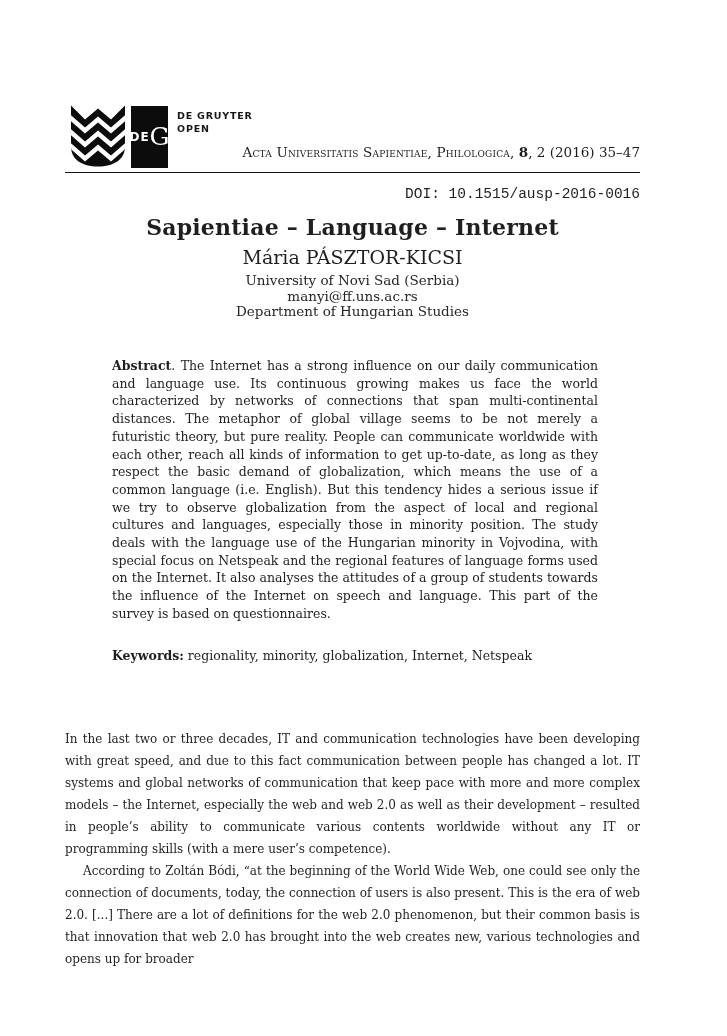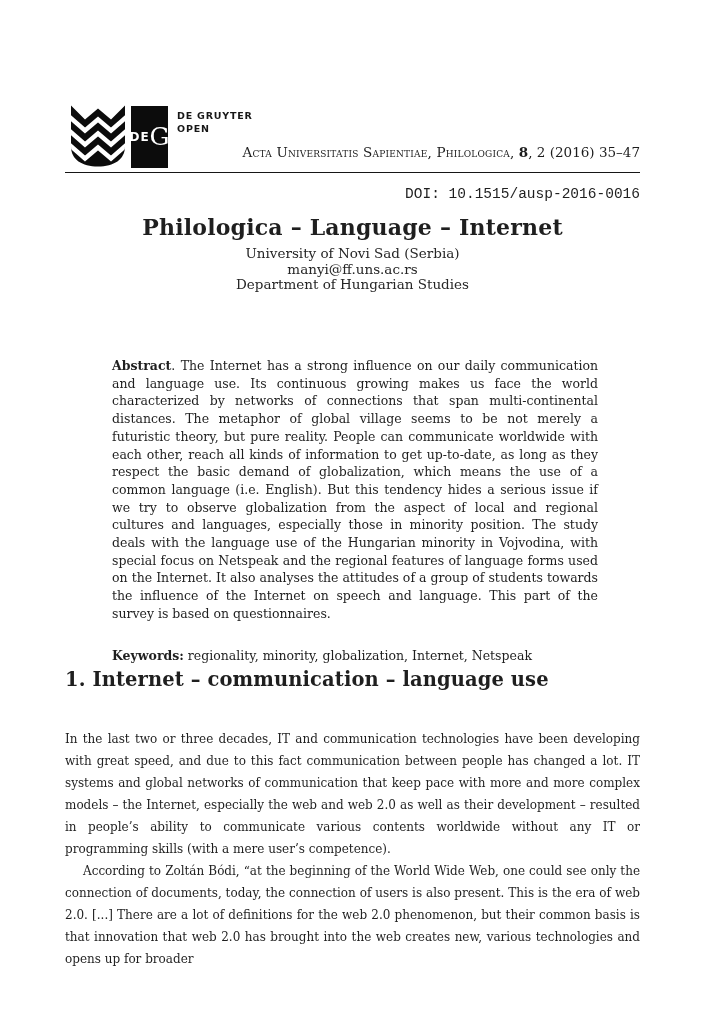--- a/index.html
+++ b/index.html
@@ -106,32 +106,32 @@
     <div>DE GRUYTER</div>
     <div class="open">OPEN</div>
   </div>
 
   <div class="journal-line"><span class="sc">Acta Universitatis Sapientiae, Philologica,</span> <span class="vol">8</span><span>, 2 (2016) 35–47</span></div>
 
   <hr class="head-rule">
 
   <div class="doi-line">DOI: 10.1515/ausp-2016-0016</div>
 
-  <h1 class="paper-title">Philologica – Language – Internet</h1>
+  <h1 class="paper-title">Sapientiae – Language – Internet</h1>
 
   <div class="author-block">
+    <div class="author-name">Mária PÁSZTOR-KICSI</div>
     <div class="affil">University of Novi Sad (Serbia)</div>
     <div class="affil">manyi@ff.uns.ac.rs</div>
     <div class="affil">Department of Hungarian Studies</div>
   </div>
 
   <div class="abstract"><span class="label">Abstract</span><span>. The Internet has a strong influence on our daily communication and language use. Its continuous growing makes us face the world characterized by networks of connections that span multi-continental distances. The metaphor of global village seems to be not merely a futuristic theory, but pure reality. People can communicate worldwide with each other, reach all kinds of information to get up-to-date, as long as they respect the basic demand of globalization, which means the use of a common language (i.e. English). But this tendency hides a serious issue if we try to observe globalization from the aspect of local and regional cultures and languages, especially those in minority position. The study deals with the language use of the Hungarian minority in Vojvodina, with special focus on Netspeak and the regional features of language forms used on the Internet. It also analyses the attitudes of a group of students towards the influence of the Internet on speech and language. This part of the survey is based on questionnaires.</span></div>
 
   <div class="keywords"><span class="label">Keywords:</span><span> regionality, minority, globalization, Internet, Netspeak</span></div>
 
-  <h2 class="section-heading">1. Internet – communication – language use</h2>
 
   <div class="body-text">
     <p>In the last two or three decades, IT and communication technologies have been developing with great speed, and due to this fact communication between people has changed a lot. IT systems and global networks of communication that keep pace with more and more complex models – the Internet, especially the web and web 2.0 as well as their development – resulted in people’s ability to communicate various contents worldwide without any IT or programming skills (with a mere user’s competence).</p>
     <p class="indent">According to Zoltán Bódi, “at the beginning of the World Wide Web, one could see only the connection of documents, today, the connection of users is also present. This is the era of web 2.0. [...] There are a lot of definitions for the web 2.0 phenomenon, but their common basis is that innovation that web 2.0 has brought into the web creates new, various technologies and opens up for broader</p>
   </div>
 
 </div>
 
 </body></html>

